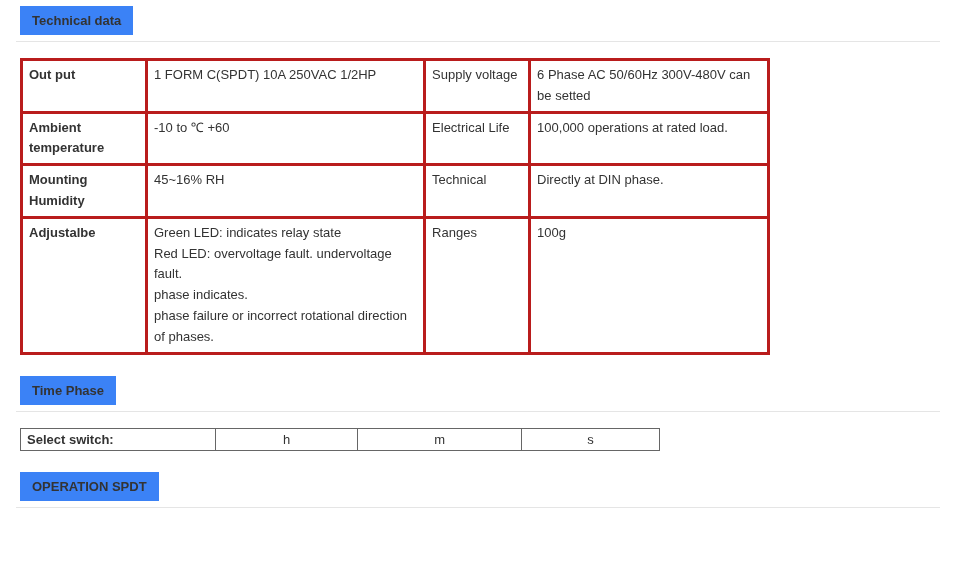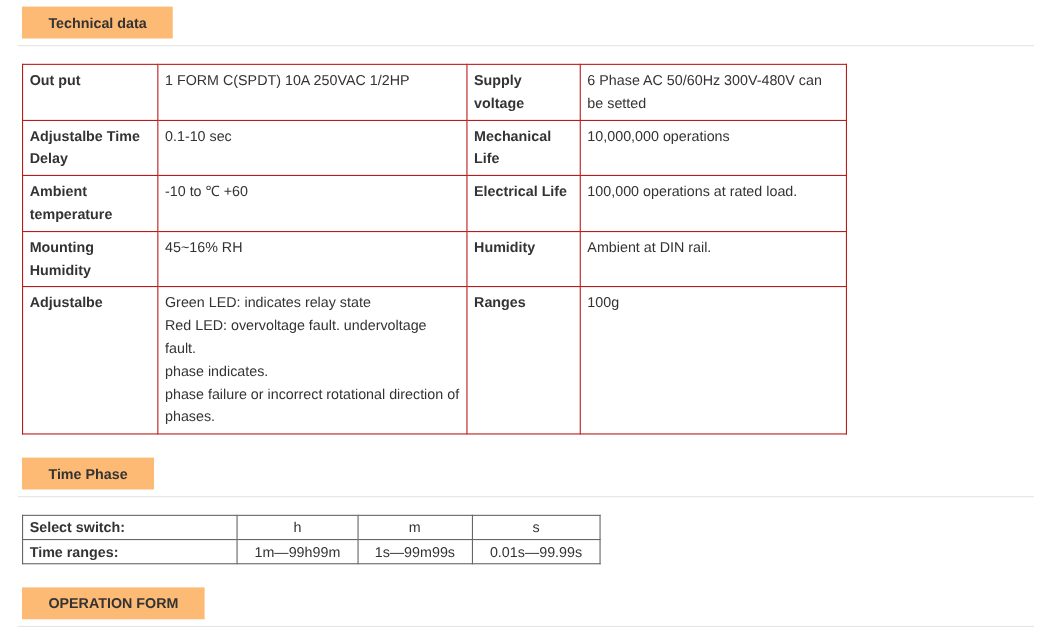--- a/index.html
+++ b/index.html
@@ -7,22 +7,22 @@
     padding: 0 16px 20px 16px;
     font-family: Arial, Helvetica, sans-serif;
     font-size: 13px;
     color: #333;
     background: #fff;
     width: 956px;
     box-sizing: border-box;
   }
   .section-label {
     display: inline-block;
-    background: #fdba74;
-    padding: 7px 24px;
+    background: #3b82f6;
+    padding: 7px 12px;
     font-weight: bold;
     color: #333;
     font-size: 13px;
     margin-top: 6px;
     margin-left: 4px;
   }
   .hr {
     border: none;
     border-top: 1px solid #e5e5e5;
     margin: 6px 0 16px 0;
@@ -30,35 +30,35 @@
   table {
     border-collapse: collapse;
     font-size: 13px;
     color: #333;
     margin-left: 4px;
   }
   table.spec {
     width: 750px;
   }
   table.spec td {
-    border: 1px solid #b91c1c;
+    border: 3px solid #b91c1c;
     padding: 4px 6px;
     vertical-align: top;
     line-height: 1.6;
   }
   table.spec td.k {
     font-weight: bold;
     width: 110px;
   }
   table.spec td.k2 {
-    font-weight: bold;
+    font-weight: normal;
     width: 90px;
   }
   table.time {
-    width: 526px;
+    width: 640px;
   }
   table.time td {
     border: 1px solid #666;
     padding: 3px 8px;
     text-align: center;
   }
   table.time td.lh {
     font-weight: bold;
     text-align: left;
     width: 180px;
@@ -76,36 +76,30 @@
 
 <table class="spec">
   <tbody>
       <tr>
     <td class="k">Out put</td>
     <td>1 FORM C(SPDT) 10A 250VAC 1/2HP</td>
     <td class="k2">Supply voltage</td>
     <td>6 Phase AC 50/60Hz 300V-480V can be setted</td>
   </tr>
   <tr>
-    <td class="k">Adjustalbe Time Delay</td>
-    <td>0.1-10 sec</td>
-    <td class="k2">Mechanical Life</td>
-    <td>10,000,000 operations</td>
-  </tr>
-  <tr>
     <td class="k">Ambient temperature</td>
     <td>-10  to ℃ +60</td>
     <td class="k2">Electrical Life</td>
     <td>100,000 operations at rated load.</td>
   </tr>
   <tr>
     <td class="k">Mounting Humidity</td>
     <td>45~16% RH</td>
-    <td class="k2">Humidity</td>
-    <td>Ambient at DIN rail.</td>
+    <td class="k2">Technical</td>
+    <td>Directly at DIN phase.</td>
   </tr>
   <tr>
     <td class="k">Adjustalbe</td>
     <td>
       <span>Green LED: indicates relay state</span><br>
       <span>Red LED: overvoltage fault.    undervoltage fault.</span><br>
       <span>  phase indicates.</span><br>
       <span>phase failure or incorrect rotational direction of phases.</span>
     </td>
     <td class="k2">Ranges</td>
@@ -121,31 +115,25 @@
 <hr class="hr">
 
 <table class="time">
   <tbody>
       <tr>
     <td class="lh">Select switch:</td>
     <td>h</td>
     <td>m</td>
     <td>s</td>
   </tr>
-  <tr>
-    <td class="lh">Time ranges:</td>
-    <td>1m—99h99m</td>
-    <td>1s—99m99s</td>
-    <td>0.01s—99.99s</td>
-  </tr>
 </tbody>
   </table>
 
 <br>
 
 
-<div class="section-label">OPERATION FORM</div>
+<div class="section-label">OPERATION SPDT</div>
 <hr class="hr">
 
 
 
 
 
 
 </body></html>

